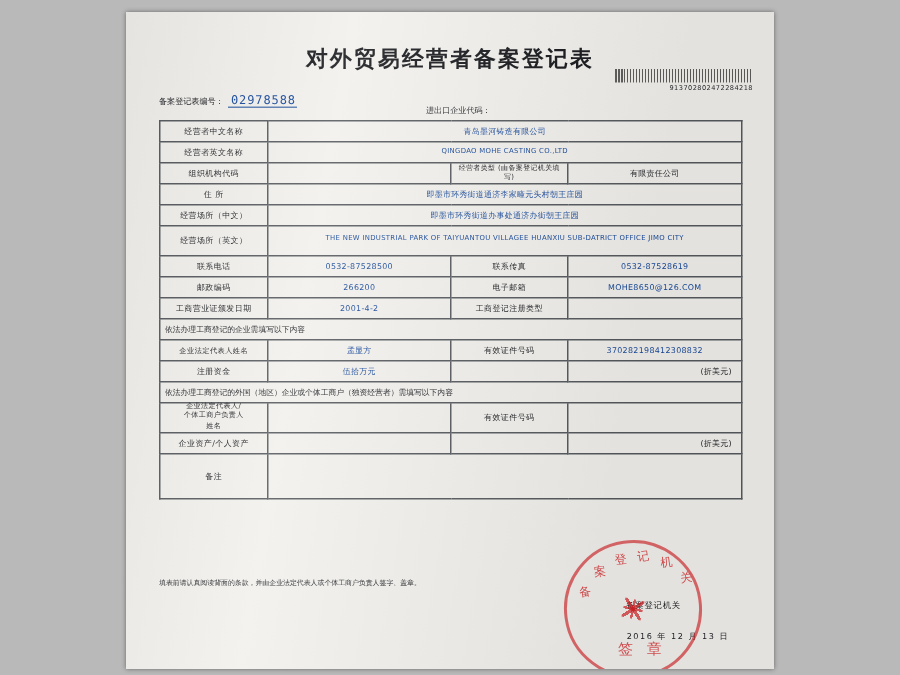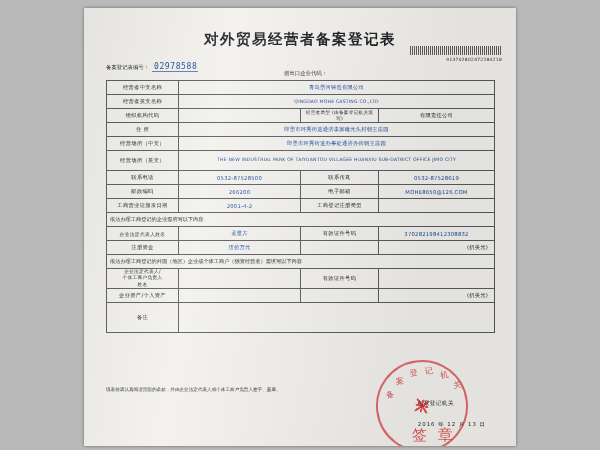--- a/index.html
+++ b/index.html
@@ -233,21 +233,21 @@
   <div class="seal">
     <div class="seal-text">
       <span style="transform:rotate(-58deg) translate(0,-40px) rotate(58deg)">备</span>
       <span style="transform:rotate(-34deg) translate(0,-40px) rotate(34deg)">案</span>
       <span style="transform:rotate(-11deg) translate(0,-40px) rotate(11deg)">登</span>
       <span style="transform:rotate(11deg) translate(0,-40px) rotate(-11deg)">记</span>
       <span style="transform:rotate(34deg) translate(0,-40px) rotate(-34deg)">机</span>
       <span style="transform:rotate(58deg) translate(0,-40px) rotate(-58deg)">关</span>
     </div>
   </div>
-  <div class="stamp-red" style="left:328px;top:418px;font-size:15px;letter-spacing:3px;">签    章</div>
+  <div class="stamp-red" style="left:328px;top:418px;font-size:10px;letter-spacing:3px;">签    章</div>
 
   <div class="datel">
     <span>2016</span>
     <span>年</span>
     <span>12</span>
     <span>月</span>
     <span>13</span>
     <span>日</span>
   </div>
 

